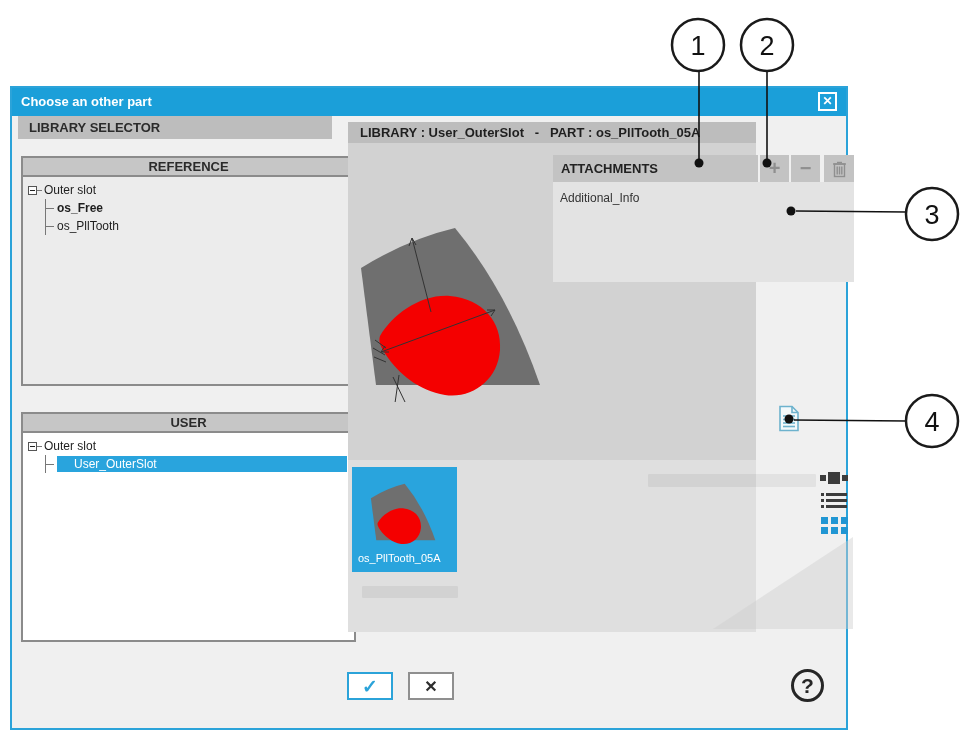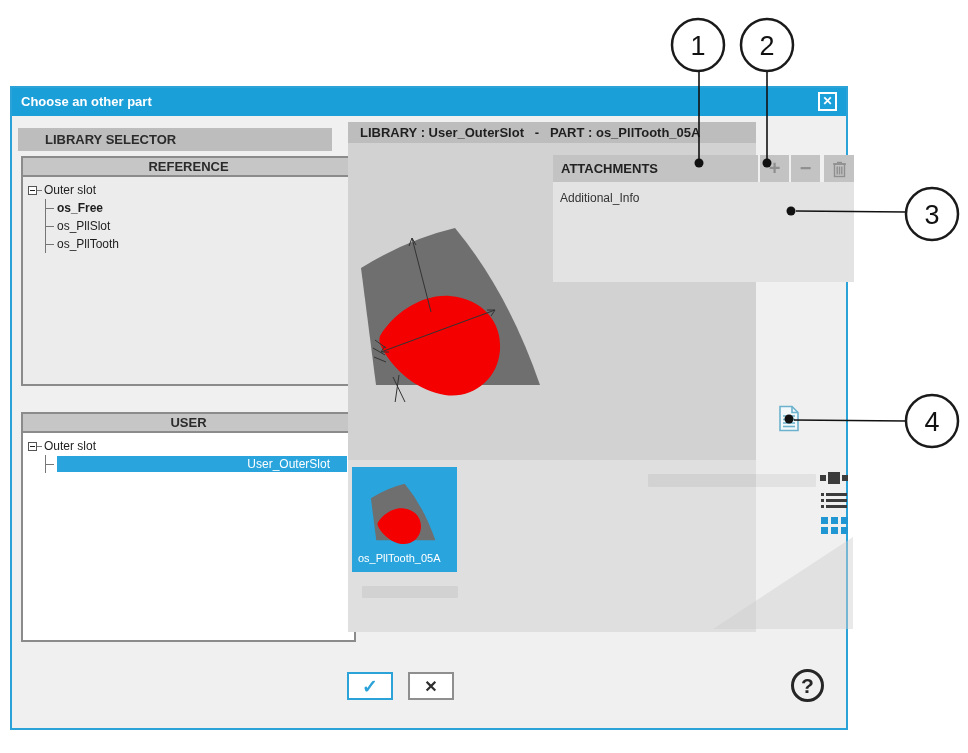--- a/index.html
+++ b/index.html
@@ -8,28 +8,28 @@
 
   
   .dialog { position:absolute; left:10px; top:86px; width:838px; height:644px;
             border:2px solid #2ba3d9; background:#f0f0f0; }
   .titlebar { position:absolute; left:0; top:0; width:100%; height:28px; background:#1b9fd9;
               color:#fff; font-size:13px; font-weight:bold; line-height:28px; padding-left:9px; }
   .close-btn { position:absolute; right:9px; top:4px; width:19px; height:19px; border:2px solid #fff;
                color:#fff; font-size:12px; font-weight:bold; text-align:center; line-height:15px; cursor:pointer; }
 
   
-  .libsel-bar { position:absolute; left:6px; top:40px; width:314px; height:23px; background:#bdbdbd;
-                font-size:13px; font-weight:bold; color:#2b2b2b; line-height:23px; padding-left:27px; }
+  .libsel-bar { position:absolute; left:6px; top:28px; width:314px; height:23px; background:#bdbdbd;
+                font-size:13px; font-weight:bold; color:#2b2b2b; line-height:23px; padding-left:11px; }
   .tree-box { position:absolute; left:9px; width:335px; height:230px; border:2px solid #8b8b8b; }
   .ref-box  { top:68px;  background:#ececec; }
   .user-box { top:324px; background:#ffffff; }
   .box-header { height:19px; background:#c6c6c6; border-bottom:2px solid #8b8b8b; text-align:center;
                 font-size:13px; font-weight:bold; color:#2b2b2b; line-height:18px; }
-  .tree { padding:4px 2px 0 5px; font-size:12px; color:#1e1e1e;text-align:right; }
+  .tree { padding:4px 2px 0 5px; font-size:12px; color:#1e1e1e; }
   .troot { display:flex; align-items:center; height:18px; }
   .expander { width:9px; height:9px; border:1px solid #555; background:#fdfdfd; position:relative; flex:none; }
   .expander::after { content:""; position:absolute; left:1px; right:1px; top:3px; border-top:1px solid #222; }
   .expander-dash { width:5px; border-top:1px solid #777; margin-right:2px; }
   .tchildren { margin-left:17px; border-left:1px solid #777; }
   .tchild { display:flex; align-items:center; height:18px; }
   .tchild::before { content:""; width:8px; border-top:1px solid #777; margin-right:3px; flex:none; }
   .bold-item { font-weight:bold; }
   .sel-item { background:#29a4dd; color:#fff; flex:1; margin-right:5px; padding:1px 17px; }
 
@@ -104,23 +104,20 @@
       <div class="box-header">REFERENCE</div>
       <div class="tree">
         <div class="troot">
           <span class="expander"></span>
           <span class="expander-dash"></span>
           <span>Outer slot</span>
         </div>
         <div class="tchildren">
           <div class="tchild">
             <span class="bold-item">os_Free</span>
-          </div>
-          <div class="tchild">
-            <span>os_PllSlot</span>
           </div>
           <div class="tchild">
             <span>os_PllTooth</span>
           </div>
         </div>
       </div>
     </div>
 
     <div class="tree-box user-box">
       <div class="box-header">USER</div>

